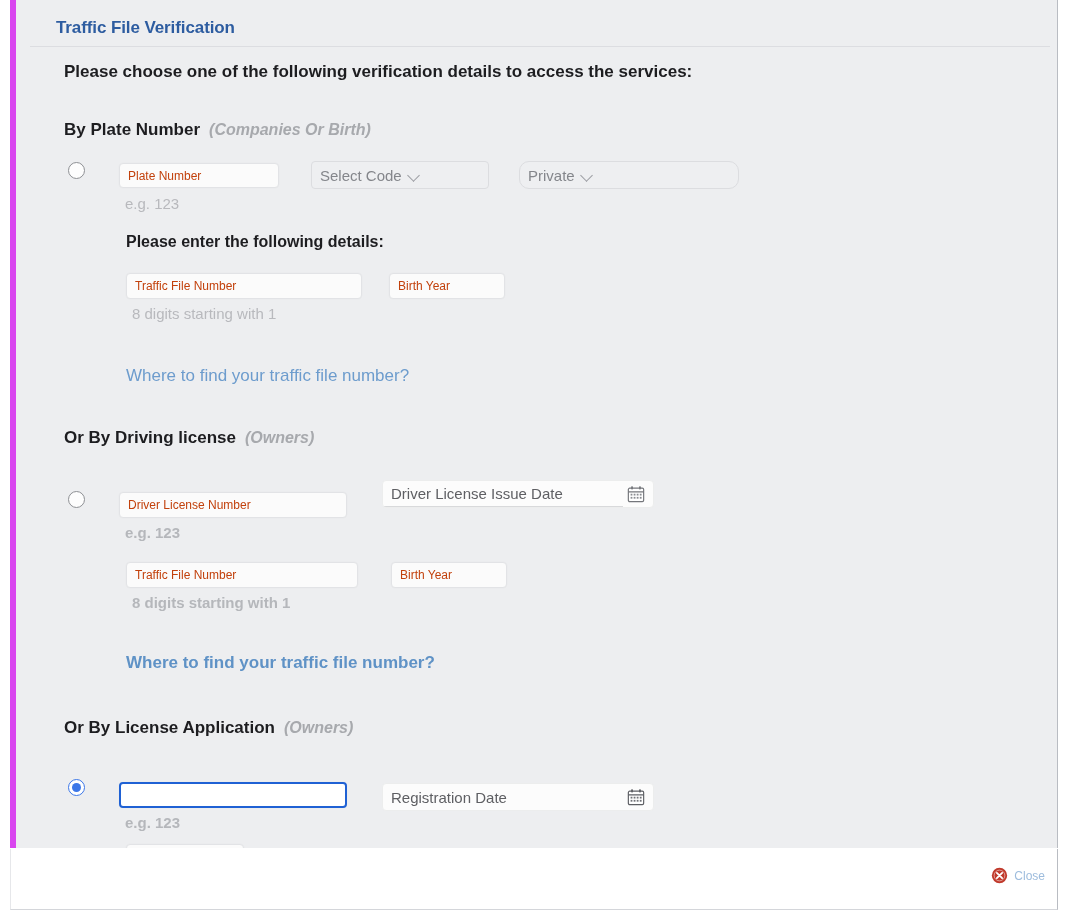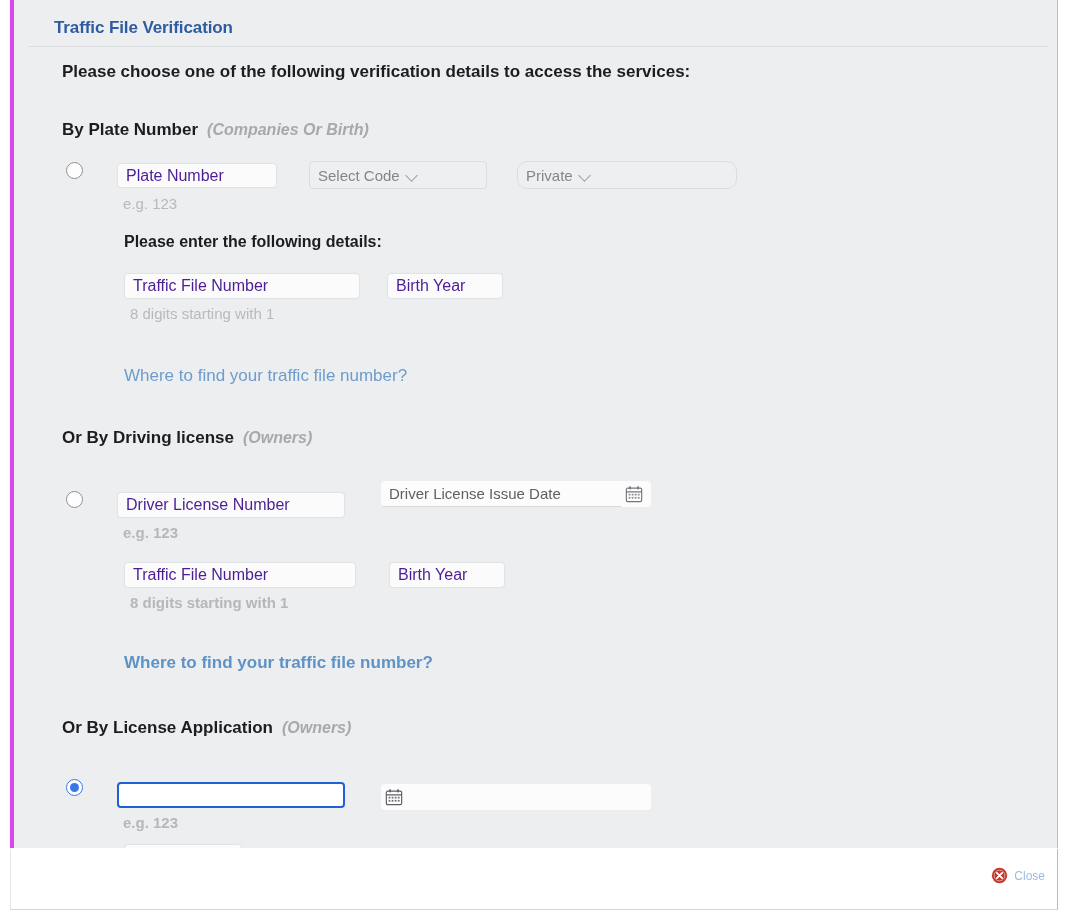--- a/index.html
+++ b/index.html
@@ -26,21 +26,21 @@
 
   
   .panel {
     position: absolute;
     left: 10px;
     top: 0px;
     width: 1048px;
     height: 848px;
     box-sizing: border-box;
     background: #edeef0;
-    border-left: 4px solid #d946ef;
+    border-left: 6px solid #d946ef;
     border-right: 1px solid #b9bcc2;
     overflow: hidden;
   }
 
   .panel-inner {
     position: relative;
     padding: 0;
   }
 
   .modal-title {
@@ -116,22 +116,22 @@
 
   
   .tinput {
     position: absolute;
     box-sizing: border-box;
     background: #fbfbfb;
     border: 1px solid #e2e3e6;
     border-radius: 4px;
     box-shadow: 0 0 0 0.5px rgba(0,0,0,0.02);
     font-family: "Liberation Sans", sans-serif;
-    font-size: 16px;
-    color: #4c1d95;
+    font-size: 12px;
+    color: #c2410c;
     padding: 0 8px;
     line-height: 1;
     display: flex;
     align-items: center;
     white-space: nowrap;
     overflow: hidden;
   }
   .tinput.focused {
     border: 2px solid #1f61d4;
     background: #ffffff;
@@ -349,20 +349,21 @@
 
       <div class="sec-head" style="left:48px; top:718px;">
         <span>Or By License Application</span><span class="sub">(Owners)</span>
       </div>
 
       <div class="radio checked" style="left:52px; top:779px;"></div>
 
       <div class="tinput focused" style="left:103px; top:782px; width:228px; height:26px;"></div>
 
       <div class="dinput" style="left:366px; top:783px; width:272px; height:28px;">
+        <span class="dtext" style="border-bottom:none;">Registration Date</span>
         <svg class="cal-icon" viewBox="0 0 20 20">
           <rect x="1.5" y="3.5" width="17" height="15" rx="1.5" fill="#ffffff" stroke="#5d5f64" stroke-width="1.3"></rect>
           <line x1="1.5" y1="7.6" x2="18.5" y2="7.6" stroke="#5d5f64" stroke-width="1.2"></line>
           <rect x="4.6" y="1.3" width="2" height="3.6" rx="0.8" fill="#5d5f64"></rect>
           <rect x="13.4" y="1.3" width="2" height="3.6" rx="0.8" fill="#5d5f64"></rect>
           <g fill="#6f7176">
             <rect x="4" y="9.7" width="2" height="2"></rect>
               <rect x="7.4" y="9.7" width="2" height="2"></rect>
             <rect x="10.8" y="9.7" width="2" height="2"></rect>
               <rect x="14.2" y="9.7" width="2" height="2"></rect>

